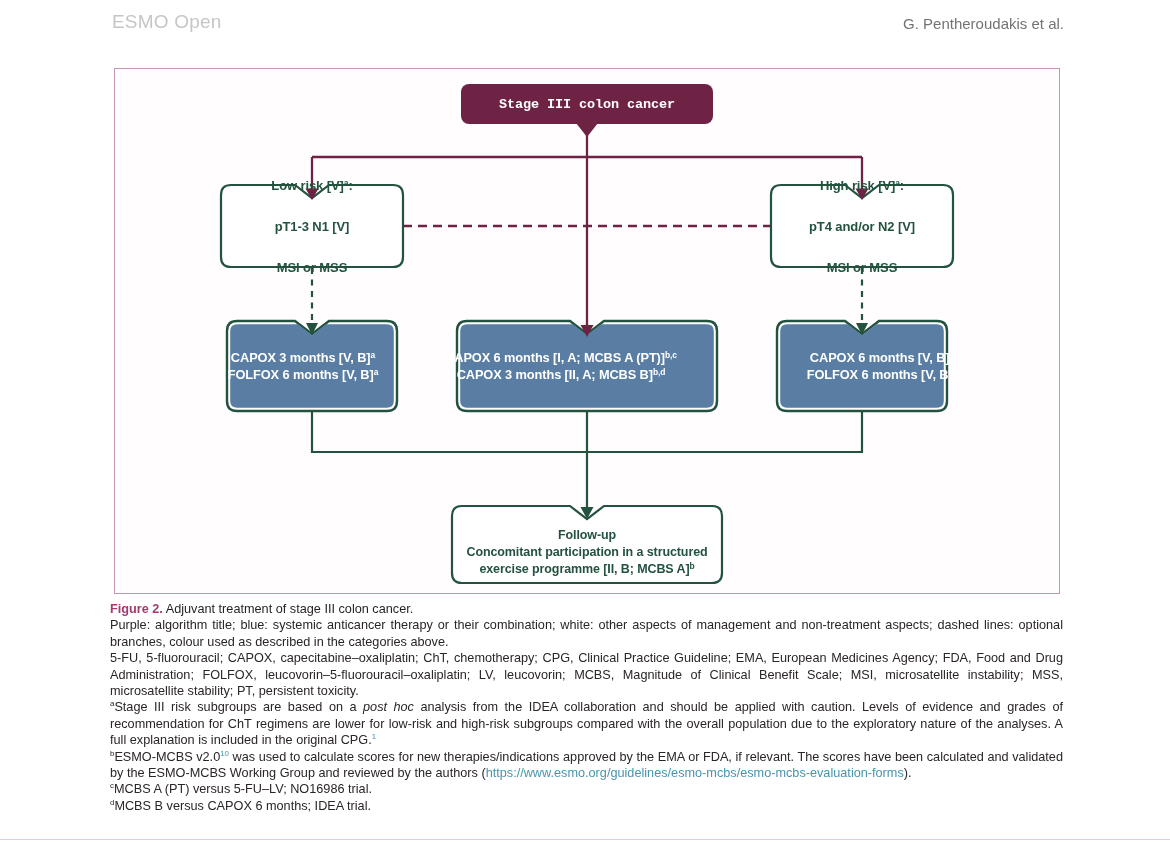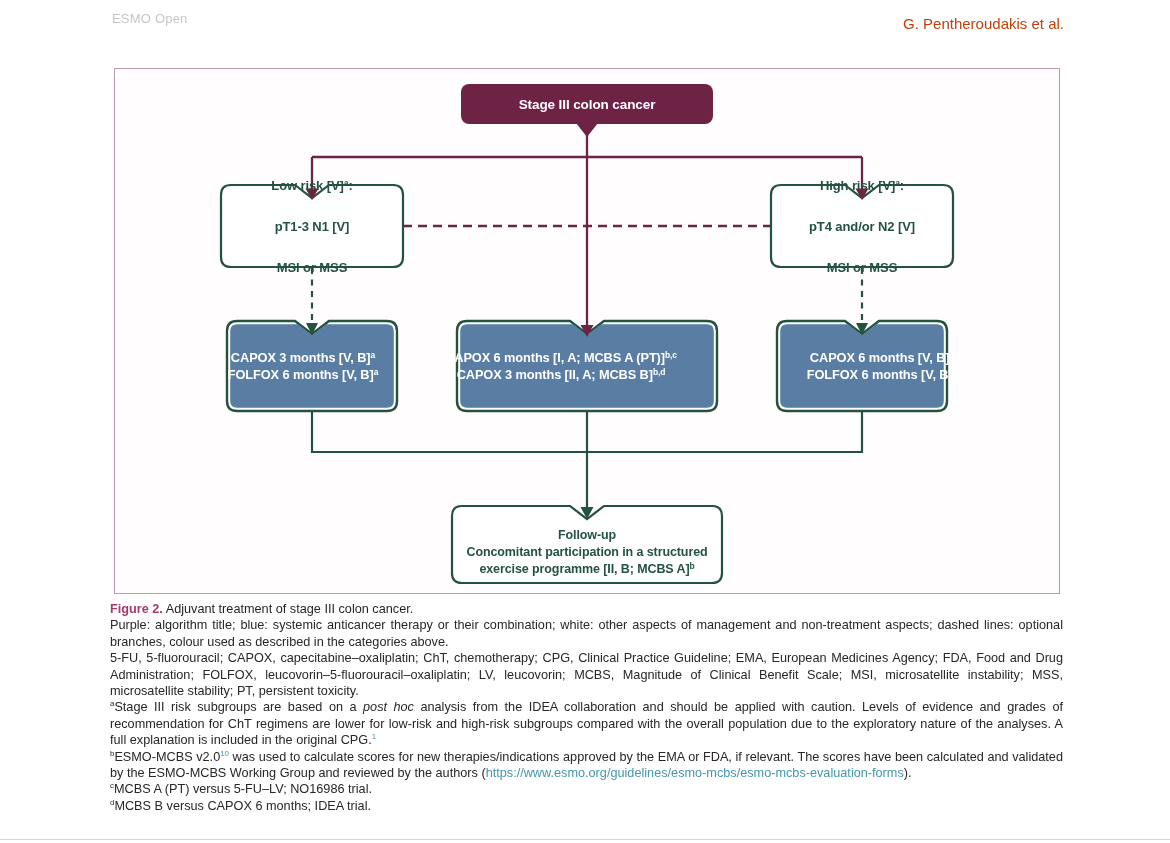--- a/index.html
+++ b/index.html
@@ -1,20 +1,20 @@
 <!DOCTYPE html>
 <html><head>
 <meta charset="utf-8">
 <style>
   html,body{margin:0;padding:0;background:#ffffff;}
   body{width:1170px;height:843px;position:relative;font-family:"Liberation Sans",sans-serif;overflow:hidden;}
 
   
-  .journal{position:absolute;left:112px;top:11px;font-size:13px;color:#c6c6c6;letter-spacing:.2px;text-align:right;}
-  .authors{position:absolute;right:106px;top:15px;font-size:15px;color:#c2410c;}
+  .journal{position:absolute;left:112px;top:11px;font-size:19px;color:#c6c6c6;letter-spacing:.2px;text-align:right;}
+  .authors{position:absolute;right:106px;top:15px;font-size:15px;color:#737373;}
 
   
   .panel{position:absolute;left:114px;top:68px;width:944px;height:524px;border:1.2px solid #c496b6;background:#fffdfe;}
   .panel svg{position:absolute;left:0;top:0;}
 
   
   .fc-text{position:absolute;display:flex;flex-direction:column;justify-content:center;align-items:center;
            text-align:center;font-weight:700;letter-spacing:-0.1px;}
   .fc-text .ln{white-space:nowrap;}
   .fc-text sup{font-size:8.5px;line-height:0;vertical-align:4px;font-weight:700;}
@@ -67,21 +67,21 @@
       <path d="M672.2 255.2 L733 255.2 L747 266.2 L761 255.2 L821.8000000000001 255.2 Q828.8000000000001 255.2 828.8000000000001 262.2 L828.8000000000001 331.79999999999995 Q828.8000000000001 338.79999999999995 821.8000000000001 338.79999999999995 L672.2 338.79999999999995 Q665.2 338.79999999999995 665.2 331.79999999999995 L665.2 262.2 Q665.2 255.2 672.2 255.2 Z" fill="#5a7ea3"></path>
       <path d="M347 437 L455 437 L472 450 L489 437 L597 437 Q607 437 607 447 L607 504 Q607 514 597 514 L347 514 Q337 514 337 504 L337 447 Q337 437 347 437 Z" fill="#ffffff" stroke="#23523f" stroke-width="2.2"></path>
       <path d="M190.5 119.5 L203.5 119.5 L197 131 Z" fill="#6e2345"></path>
       <path d="M740.5 119.5 L753.5 119.5 L747 131 Z" fill="#6e2345"></path>
       <path d="M465.5 256 L478.5 256 L472 268 Z" fill="#6e2345"></path>
       <path d="M191 254 L203 254 L197 266 Z" fill="#23523f"></path>
       <path d="M741 254 L753 254 L747 266 Z" fill="#23523f"></path>
       <path d="M465.5 438 L478.5 438 L472 450 Z" fill="#23523f"></path>
     </svg>
 
-  <div class="fc-text fc-title" id="t-title" style="left: 346px; top: 15px; width: 252px; height: 41px;">
+  <div class="fc-text fc-title" id="t-title" style="left: 346px; top: 15px; width: 252px; height: 41px; font-family: Liberation Mono, monospace;">
     <div class="ln"><span>Stage III colon cancer</span></div>
   </div>
 
   <div class="fc-text fc-green" id="t-low" style="left: 106px; top: 116px; width: 182px; height: 82px;">
       <div class="ln"><span>Low risk [V]</span><sup>a</sup><span>:</span></div>
       <div class="ln"><span>pT1-3 N1 [V]</span></div>
       <div class="ln"><span>MSI or MSS</span></div>
     </div>
   <div class="fc-text fc-green" id="t-high" style="left: 656px; top: 116px; width: 182px; height: 82px;">
       <div class="ln"><span>High risk [V]</span><sup>a</sup><span>:</span></div>

